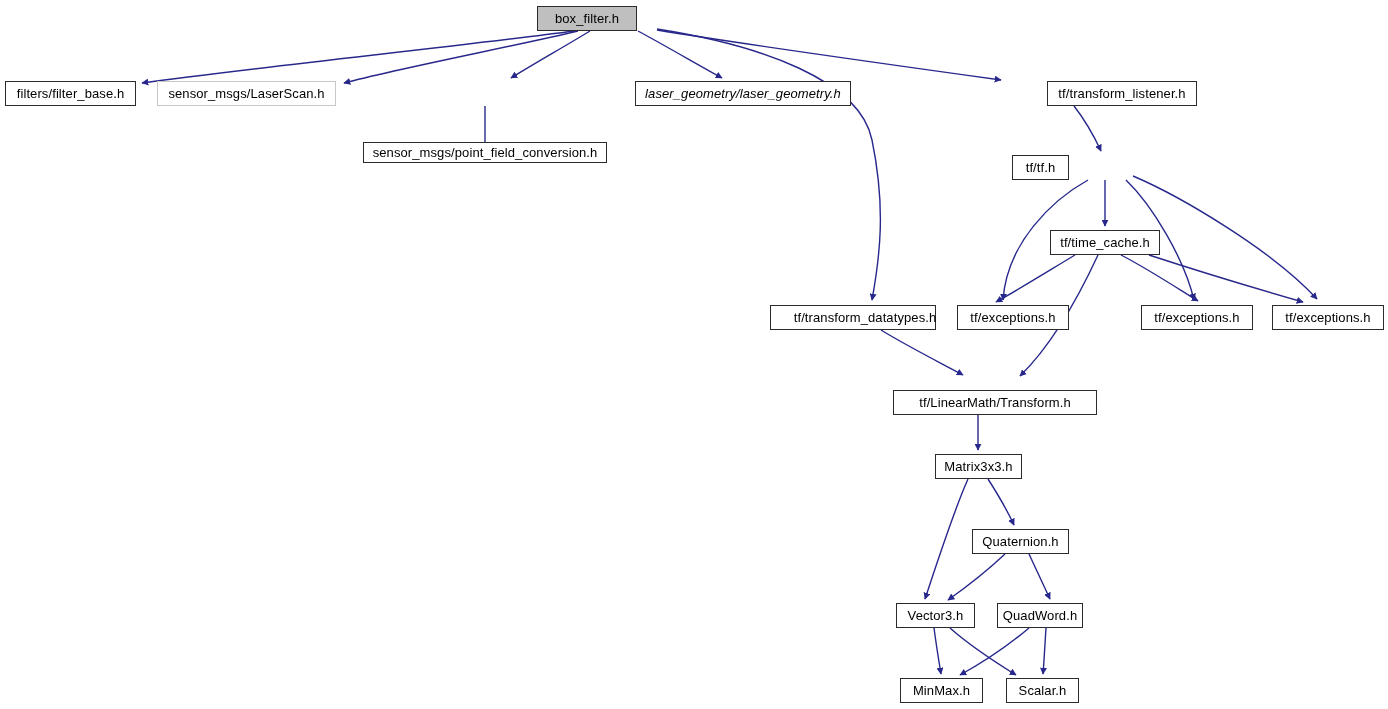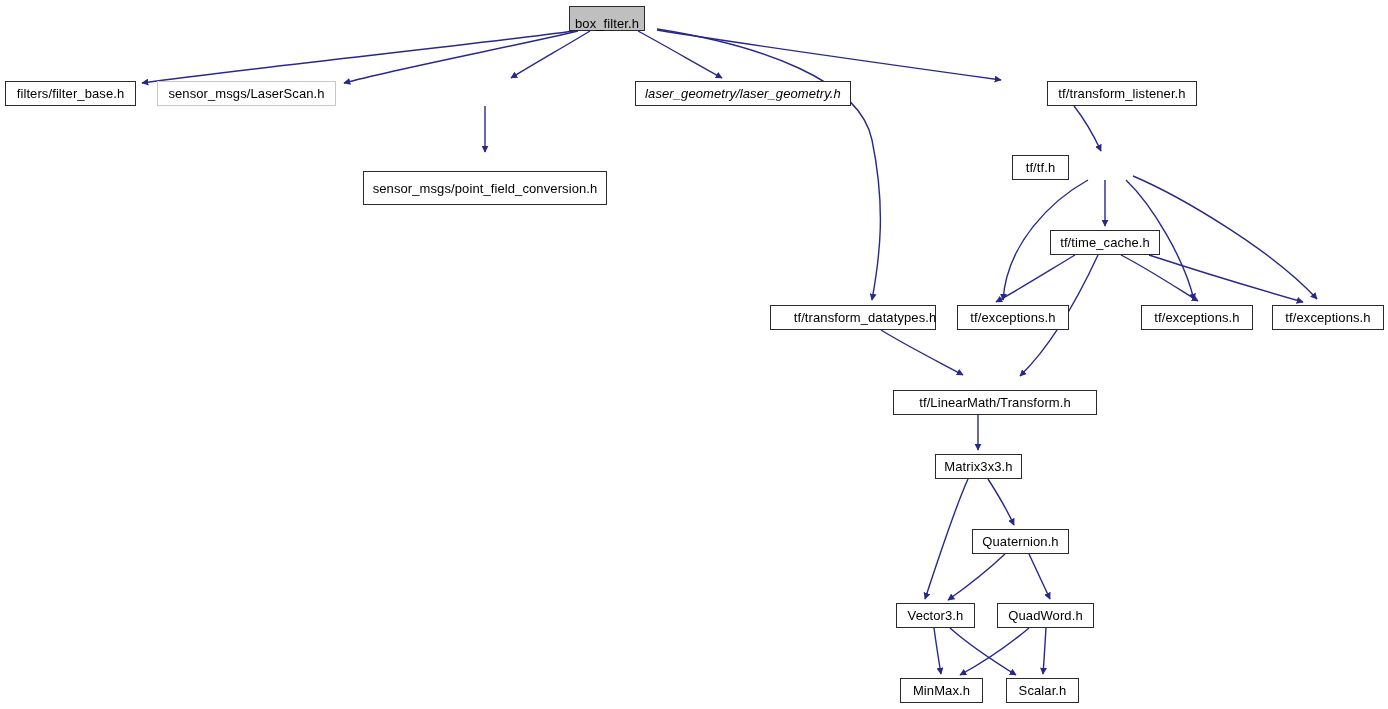--- a/index.html
+++ b/index.html
@@ -95,36 +95,36 @@
         <path d="M 1005,554 C 988,570 965,588 948,600" fill="none" stroke="#28288c" stroke-width="1.4" marker-end="url(#arrowhead)"></path>
         <path d="M 1029,554 C 1036,569 1044,586 1050,599" fill="none" stroke="#28288c" stroke-width="1.4" marker-end="url(#arrowhead)"></path>
         <path d="M 934,628 C 936,643 939,662 941,674" fill="none" stroke="#28288c" stroke-width="1.4" marker-end="url(#arrowhead)"></path>
         <path d="M 950,628 C 968,644 995,662 1016,675" fill="none" stroke="#28288c" stroke-width="1.4" marker-end="url(#arrowhead)"></path>
         <path d="M 1029,628 C 1010,644 982,663 960,675" fill="none" stroke="#28288c" stroke-width="1.4" marker-end="url(#arrowhead)"></path>
         <path d="M 1046,628 C 1045,643 1044,662 1043,674" fill="none" stroke="#28288c" stroke-width="1.4" marker-end="url(#arrowhead)"></path>
       </g>
   </svg>
 
   <div id="node-layer">
-      <div class="gnode root" style="left: 569px; top: 6px; width: 76px; height: 25px; align-items: flex-end;">
+      <div class="gnode root" style="left: 537px; top: 6px; width: 100px; height: 25px;">
         <span class="glabel">box_filter.h</span>
       </div>
       <div class="gnode" style="left: 5px; top: 81px; width: 131px; height: 25px;">
         <span class="glabel">filters/filter_base.h</span>
       </div>
       <div class="gnode external" style="left: 157px; top: 81px; width: 179px; height: 25px;">
         <span class="glabel">sensor_msgs/LaserScan.h</span>
       </div>
       <div class="gnode" style="left: 635px; top: 81px; width: 216px; height: 25px; font-style: italic;">
         <span class="glabel">laser_geometry/laser_geometry.h</span>
       </div>
       <div class="gnode" style="left: 1032px; top: 81px; width: 150px; height: 25px; margin-left: 15px;">
         <span class="glabel">tf/transform_listener.h</span>
       </div>
-      <div class="gnode" style="left: 363px; top: 171px; width: 244px; height: 34px; align-items: center;">
+      <div class="gnode" style="left: 363px; top: 142px; width: 244px; height: 21px; align-items: center;">
         <span class="glabel">sensor_msgs/point_field_conversion.h</span>
       </div>
       <div class="gnode" style="left: 1012px; top: 155px; width: 57px; height: 25px;">
         <span class="glabel">tf/tf.h</span>
       </div>
       <div class="gnode" style="left: 1050px; top: 230px; width: 110px; height: 25px;">
         <span class="glabel">tf/time_cache.h</span>
       </div>
       <div class="gnode" style="left: 770px; top: 305px; width: 166px; height: 25px; padding-left: 24px;">
         <span class="glabel">tf/transform_datatypes.h</span>
@@ -143,21 +143,21 @@
       </div>
       <div class="gnode" style="left: 935px; top: 454px; width: 87px; height: 25px;">
         <span class="glabel">Matrix3x3.h</span>
       </div>
       <div class="gnode" style="left: 972px; top: 529px; width: 97px; height: 25px;">
         <span class="glabel">Quaternion.h</span>
       </div>
       <div class="gnode" style="left: 896px; top: 603px; width: 79px; height: 25px;">
         <span class="glabel">Vector3.h</span>
       </div>
-      <div class="gnode" style="left: 997px; top: 603px; width: 97px; height: 25px;">
+      <div class="gnode" style="left: 997px; top: 603px; width: 86px; height: 25px;">
         <span class="glabel">QuadWord.h</span>
       </div>
       <div class="gnode" style="left: 900px; top: 678px; width: 83px; height: 25px;">
         <span class="glabel">MinMax.h</span>
       </div>
       <div class="gnode" style="left: 1006px; top: 678px; width: 73px; height: 25px;">
         <span class="glabel">Scalar.h</span>
       </div>
     </div>
 

